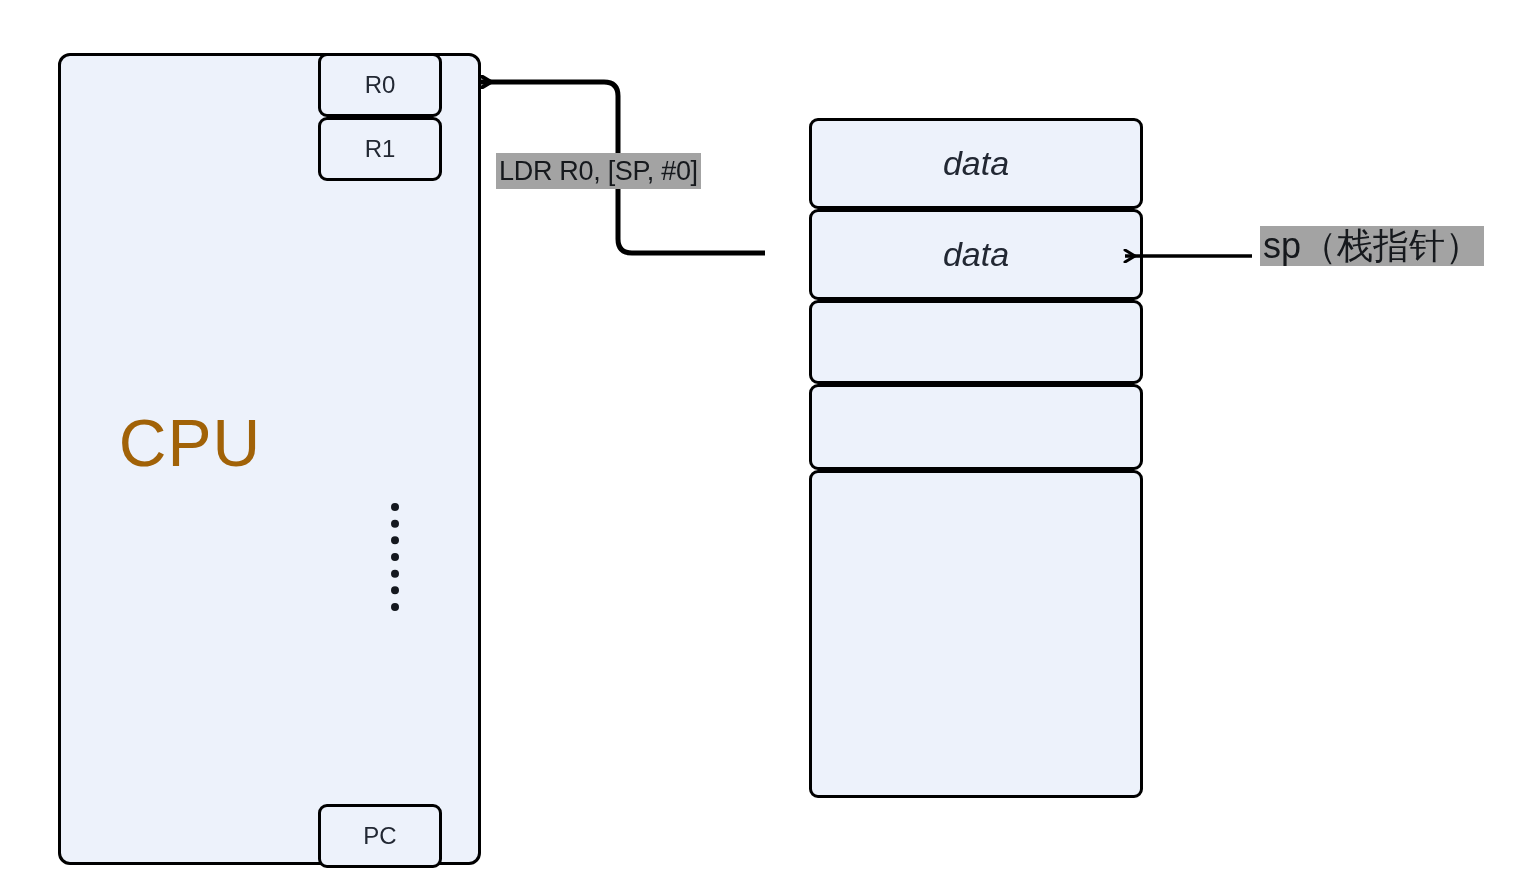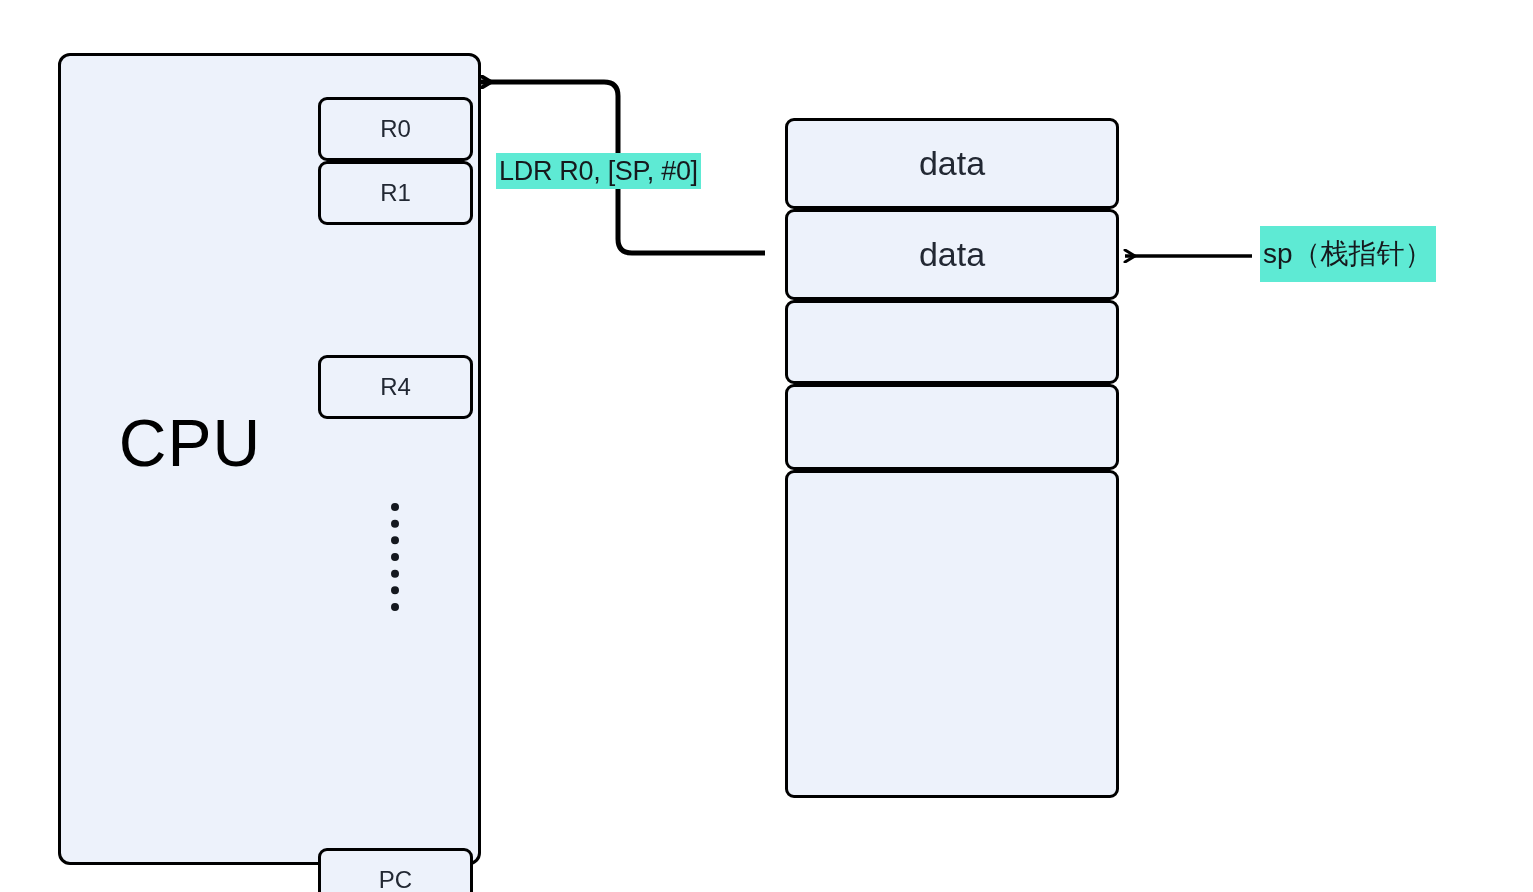--- a/index.html
+++ b/index.html
@@ -41,92 +41,91 @@
   #cpu-label {
     position: absolute;
     left: 90px;
     top: 398px;
     width: 200px;
     height: 90px;
     display: flex;
     align-items: center;
     justify-content: center;
     font-size: 66px;
-    color: #000000;
+    color: #a16207;
     letter-spacing: 1px;
   }
   
   .reg {
     left: 318px;
-    width: 155px;
+    width: 124px;
     height: 64px;
     font-size: 24px;
     border-radius: 9px;
-    margin-top: 44px;
   }
   
   .mem {
-    left: 785px;
+    left: 809px;
     width: 334px;
     font-size: 34px;
     border-radius: 9px;
+    font-style: italic;
   }
   
   #reg-ellipsis {
     position: absolute;
     left: 391px;
     top: 503px;
     width: 8px;
     height: 108px;
     border-left: 8px dotted #14181f;
   }
   
   .hl {
     position: absolute;
-    background: #5eead4;
+    background: #a3a3a3;
     color: #16191d;
     white-space: nowrap;
     display: flex;
     align-items: center;
     padding: 0 3px;
     box-sizing: border-box;
   }
   #ldr-label {
     left: 496px;
     top: 153px;
     height: 36px;
     font-size: 27px;
     letter-spacing: -0.3px;
   }
   #sp-label {
     left: 1260px;
     top: 226px;
-    height: 56px;
-    font-size: 28px;
+    height: 40px;
+    font-size: 36px;
   }
   svg.overlay {
     position: absolute;
     left: 0;
     top: 0;
     width: 1533px;
     height: 892px;
     pointer-events: none;
   }
 </style>
 </head>
 <body>
 
 <div id="canvas">
 
   <div class="box" id="cpu-box"></div>
   <div id="cpu-label">CPU</div>
 
   <div class="box reg" style="top:53px">R0</div>
   <div class="box reg" style="top:117px">R1</div>
-  <div class="box reg" style="top:311px">R4</div>
 
   <div id="reg-ellipsis"></div>
 
   <div class="box reg" style="top:804px">PC</div>
 
   <div class="box mem" style="top:118px; height:91px">data</div>
   <div class="box mem" style="top:209px; height:91px">data</div>
   <div class="box mem" style="top:300px; height:84px"></div>
   <div class="box mem" style="top:384px; height:86px"></div>
   <div class="box mem" style="top:470px; height:328px"></div>

